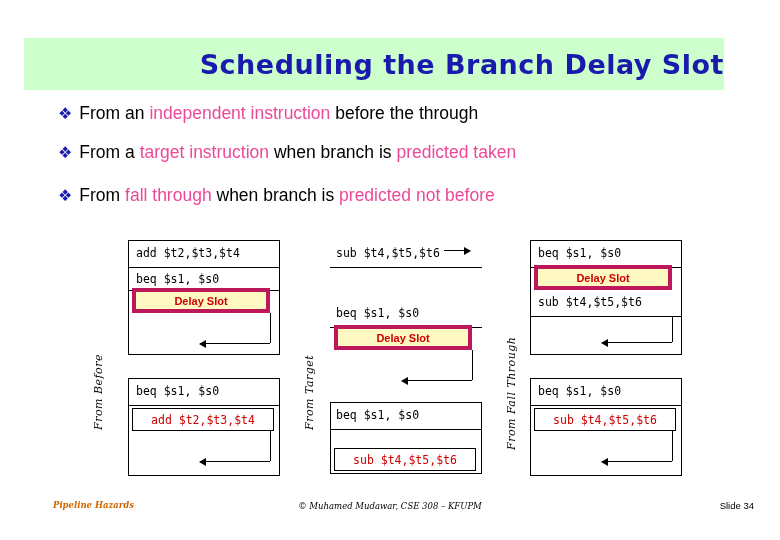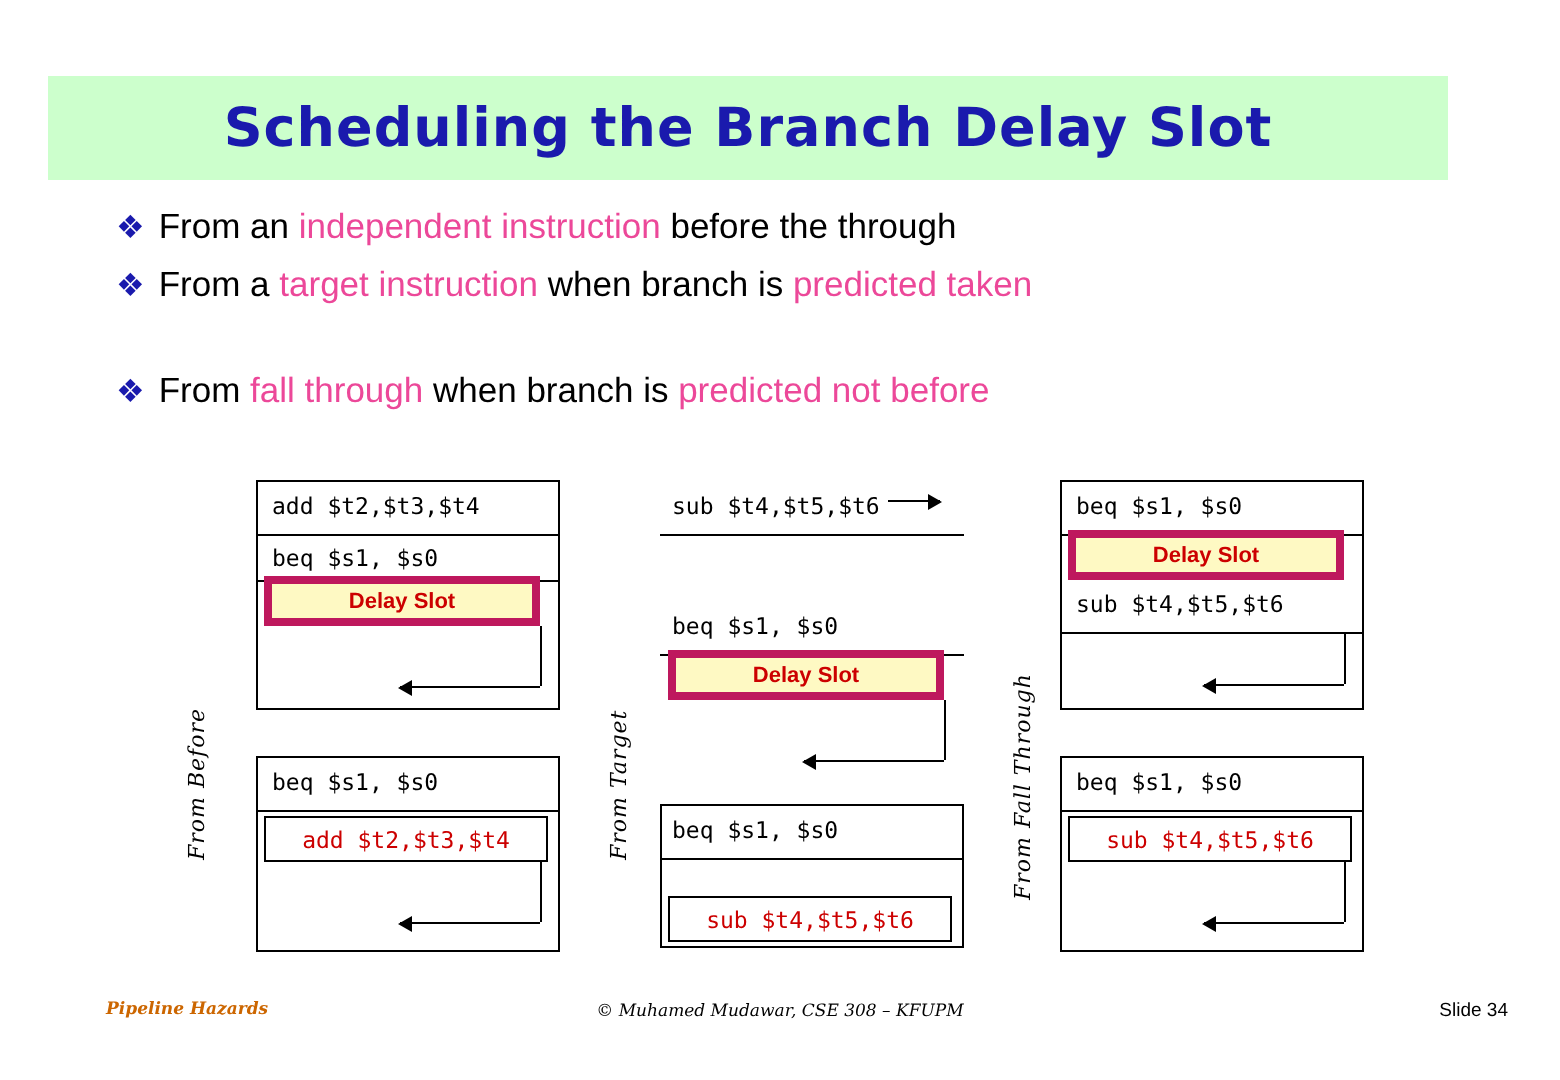--- a/index.html
+++ b/index.html
@@ -11,21 +11,21 @@
     position:relative;
     overflow:hidden;
   }
 
   
   .title-bar{
     position:absolute;
     left:24px; top:38px;
     width:700px; height:52px;
     background:#ccffcc;
-    display:flex; align-items:center; justify-content:center;
+    display:flex; align-items:center; justify-content:flex-end;
   }
   .title-bar .title-text{
     font-family:"DejaVu Sans", sans-serif;
     font-size:27px;
     font-weight:bold;
     color:#1a1aad;
     letter-spacing:0.5px;
     white-space:nowrap;
   }
 
@@ -39,21 +39,21 @@
     font-family:"Liberation Sans", sans-serif;
   }
   .bullet .dia{
     color:#1a1aad;
     font-family:"DejaVu Sans", sans-serif;
     font-size:16px;
     margin-right:7px;
   }
   .red{ color:#ec4899; }
   .b1{ top:103px; }
-  .b2{ top:132px; }
+  .b2{ top:142px; }
   .b3{ top:185px; }
 
   
   .mono{
     font-family:"DejaVu Sans Mono", monospace;
     font-size:11.5px;
     color:#000;
     white-space:nowrap;
   }
 

